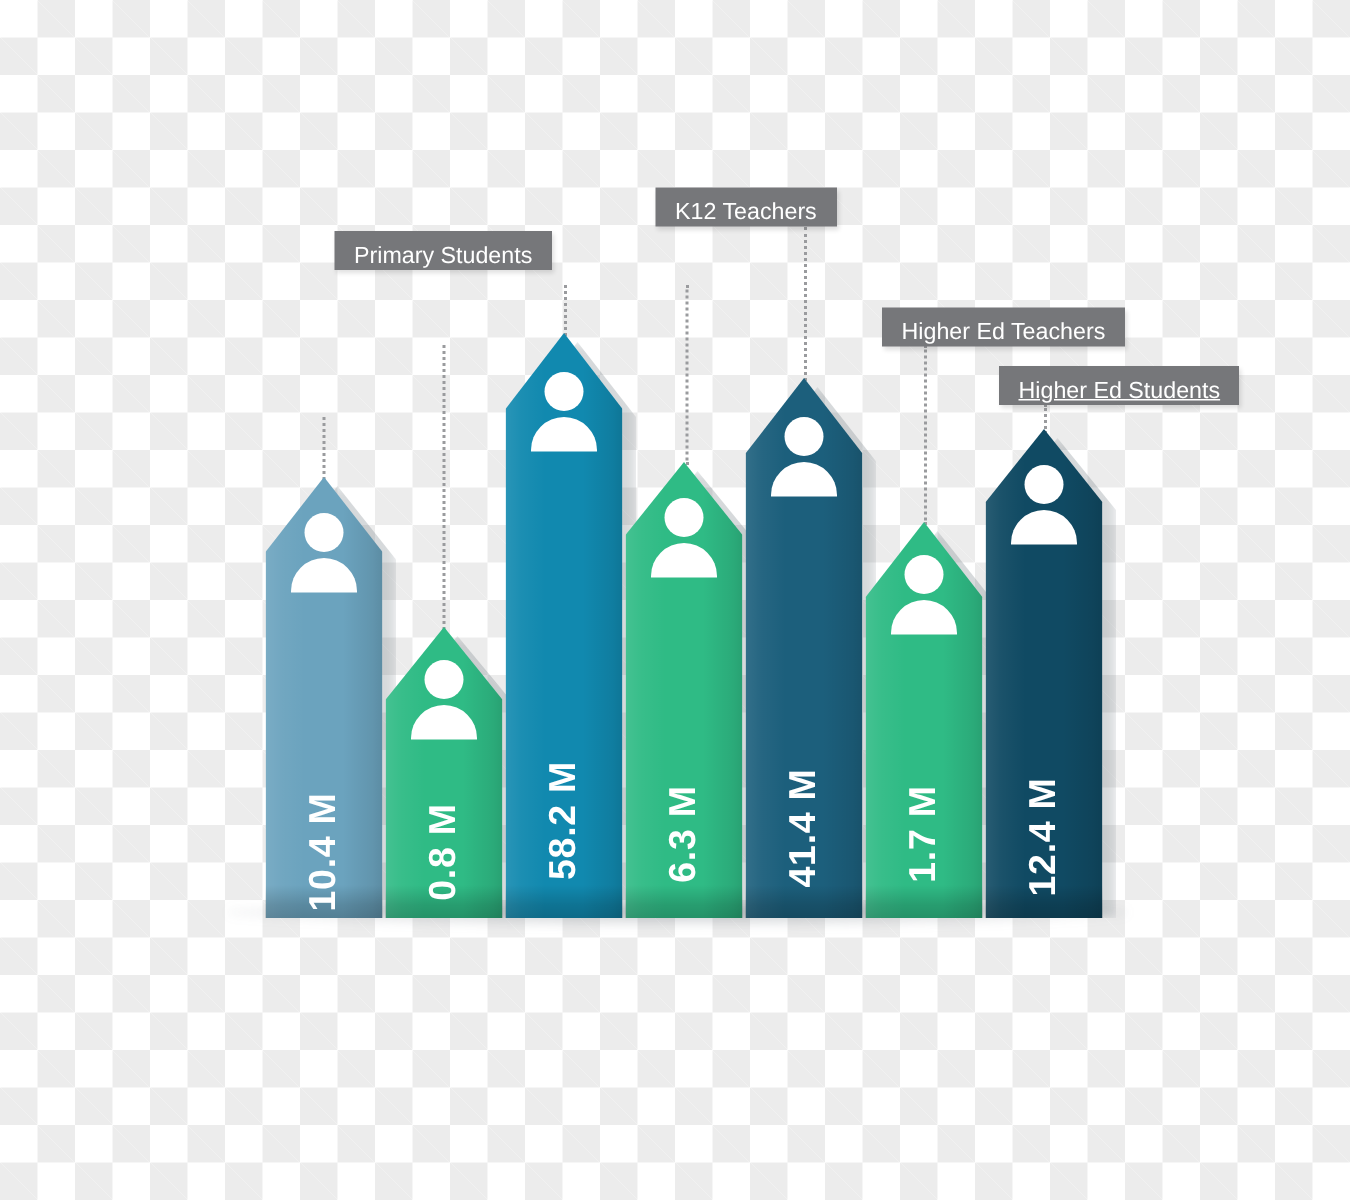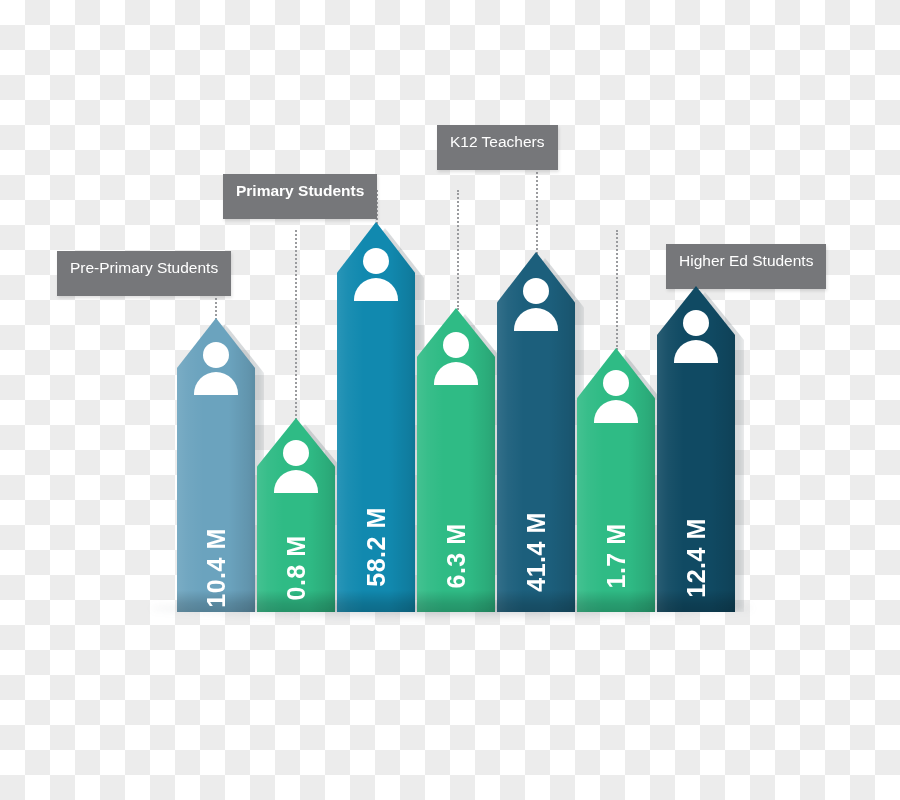--- a/index.html
+++ b/index.html
@@ -120,62 +120,62 @@
     pointer-events: none;
   }
 
   
   .label-box {
     position: absolute;
     background: #76777A;
     color: #ffffff;
     font-size: 15.5px;
     line-height: 1;
-    padding: 9px 13px 20px 13px;
+    padding: 9px 13px 1px 13px;
     white-space: nowrap;
     box-shadow: 1px 2px 3px rgba(0,0,0,0.12);
   }
   
   .connector {
     position: absolute;
     width: 0;
     border-left: 2px dotted #9a9b9e;
     pointer-events: none;
   }
 </style>
 </head>
 <body>
 
 <div id="canvas">
 
   <div class="ground-shadow"></div>
 
   <div class="connector" style="left:215px; top:278px; height:42px;"></div>
-  <div class="label-box" style="left:57px; top:251px;">
-    <span>Pre-Primary Students</span>
-  </div>
 
   <div class="connector" style="left:295px; top:230px; height:190px;"></div>
 
   <div class="connector" style="left:376px; top:190px; height:34px;"></div>
-  <div class="label-box" style="left:223px; top:174px;font-weight:bold;">
+  <div class="label-box" style="left:223px; top:154px;">
     <span>Primary Students</span>
   </div>
 
   <div class="connector" style="left:457px; top:190px; height:120px;"></div>
 
   <div class="connector" style="left:536px; top:151px; height:103px;"></div>
   <div class="label-box" style="left:437px; top:125px;">
     <span>K12 Teachers</span>
   </div>
 
   <div class="connector" style="left:616px; top:230px; height:120px;"></div>
+  <div class="label-box" style="left:588px; top:205px;">
+    <span>Higher Ed Teachers</span>
+  </div>
 
   <div class="connector" style="left:696px; top:269px; height:20px;"></div>
-  <div class="label-box" style="left:666px; top:244px;">
+  <div class="label-box" style="left:666px; top:244px;text-decoration:underline;">
     <span>Higher Ed Students</span>
   </div>
 
   <div class="bar-drop" style="left:186px; top:324px; width:78px; height:288px; --roof:17%;"></div>
   <div class="bar" style="left:177px; top:318px; width:78px; height:294px; --barcolor:#6BA3BE; --roof:17%;">
     <div class="bar-body"></div>
     <div class="bar-sheen"></div>
     <div class="bar-base"></div>
     <div class="person" style="top:24px;">
       <div class="head"></div>

